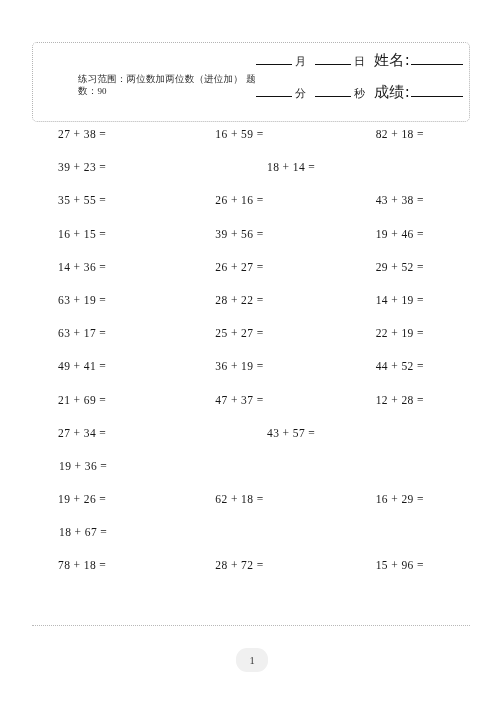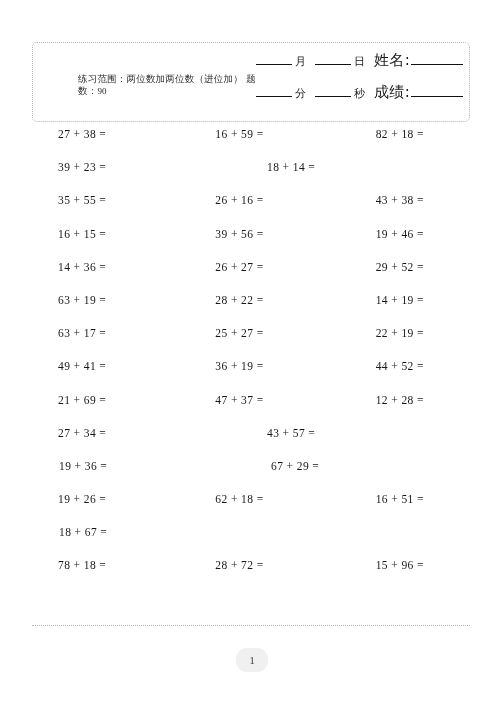--- a/index.html
+++ b/index.html
@@ -214,26 +214,25 @@
       <div class="prob-cell c1">21 + 69 =</div>
       <div class="prob-cell c2">47 + 37 =</div>
       <div class="prob-cell c3">12 + 28 =</div>
     </div>
     <div class="prob-row">
       <div class="prob-cell c1">27 + 34 =</div>
       <div class="prob-cell c2">43 + 57 =</div>
     </div>
     <div class="prob-row">
       <div class="prob-cell c2">19 + 36 =</div>
-      <div class="prob-cell c3">67 + 29 =</div>
     </div>
     <div class="prob-row">
       <div class="prob-cell c1">19 + 26 =</div>
       <div class="prob-cell c2">62 + 18 =</div>
-      <div class="prob-cell c3">16 + 51 =</div>
+      <div class="prob-cell c3">16 + 29 =</div>
     </div>
     <div class="prob-row">
       <div class="prob-cell c2">18 + 67 =</div>
     </div>
     <div class="prob-row">
       <div class="prob-cell c1">78 + 18 =</div>
       <div class="prob-cell c2">28 + 72 =</div>
       <div class="prob-cell c3">15 + 96 =</div>
     </div>
   </div>

